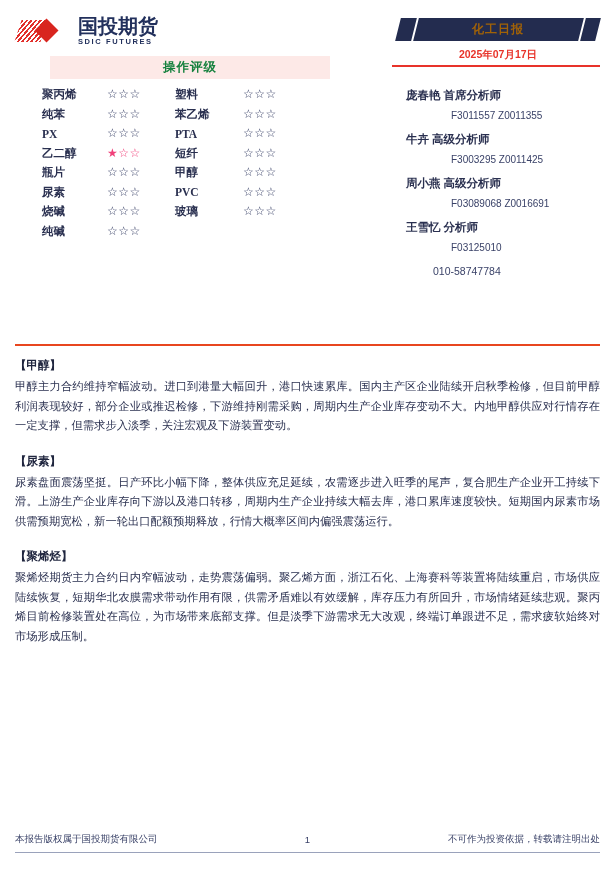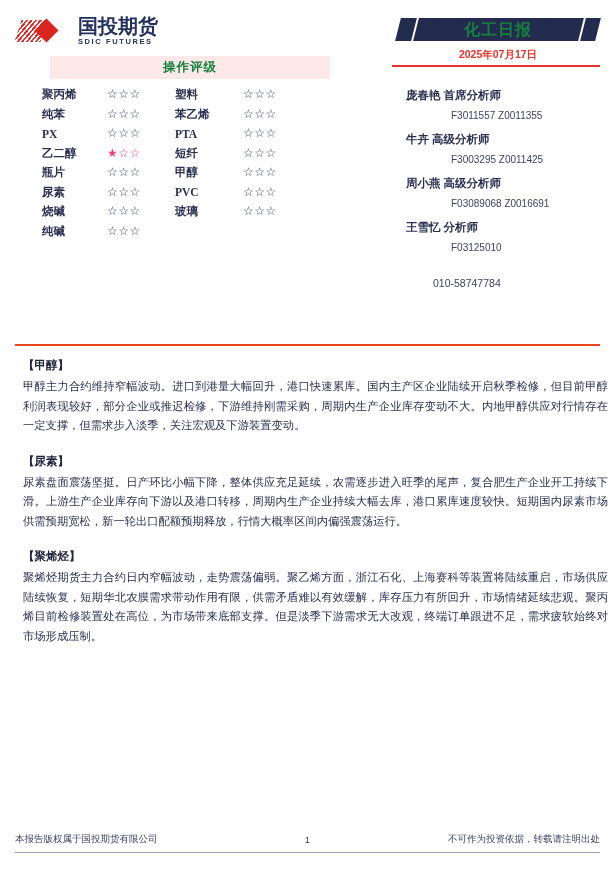--- a/index.html
+++ b/index.html
@@ -76,24 +76,24 @@
     width: 100%; height: 100%;
     background: #232c4f;
     transform: skewX(-14deg);
   }
   #badge-label {
     position: absolute;
     left: 0; top: 0;
     width: 200px; height: 23px;
     line-height: 23px;
     text-align: center;
-    color: #15803d;
-    font-family: "Liberation Sans", sans-serif;
-    font-weight: bold;
-    font-size: 16px;
+    color: #a16207;
+    font-family: "Liberation Sans", sans-serif;
+    font-weight: bold;
+    font-size: 12px;
     letter-spacing: 1px;
   }
   #badge-slash-l, #badge-slash-r {
     position: absolute;
     top: 0;
     width: 2px; height: 23px;
     background: #ffffff;
     transform: skewX(-14deg);
   }
   #badge-slash-l { left: 16px; }
@@ -200,33 +200,33 @@
     margin-bottom: 11px;
     white-space: nowrap;
     padding-left: 45px;
   }
   .an-contact {
     font-family: "Liberation Sans", sans-serif;
     font-size: 10.5px;
     color: #3a4268;
     white-space: nowrap;
   }
-  #an-phone { margin-top: 24px; margin-bottom: 6px; padding-left: 27px; }
+  #an-phone { margin-top: 12px; margin-bottom: 6px; padding-left: 27px; }
 
   #main-rule {
     position: absolute;
     left: 15px; top: 344px;
     width: 585px; height: 2px;
     background: #e8461f;
   }
 
   
   #articles {
     position: absolute;
-    left: 23px; top: 358px;
+    left: 15px; top: 358px;
     width: 585px;
   }
   .sec { margin-bottom: 18px; }
   .sec-head {
     font-size: 11.5px;
     font-weight: bold;
     color: #20263f;
     margin-bottom: 4px;
   }
   .sec-body {

